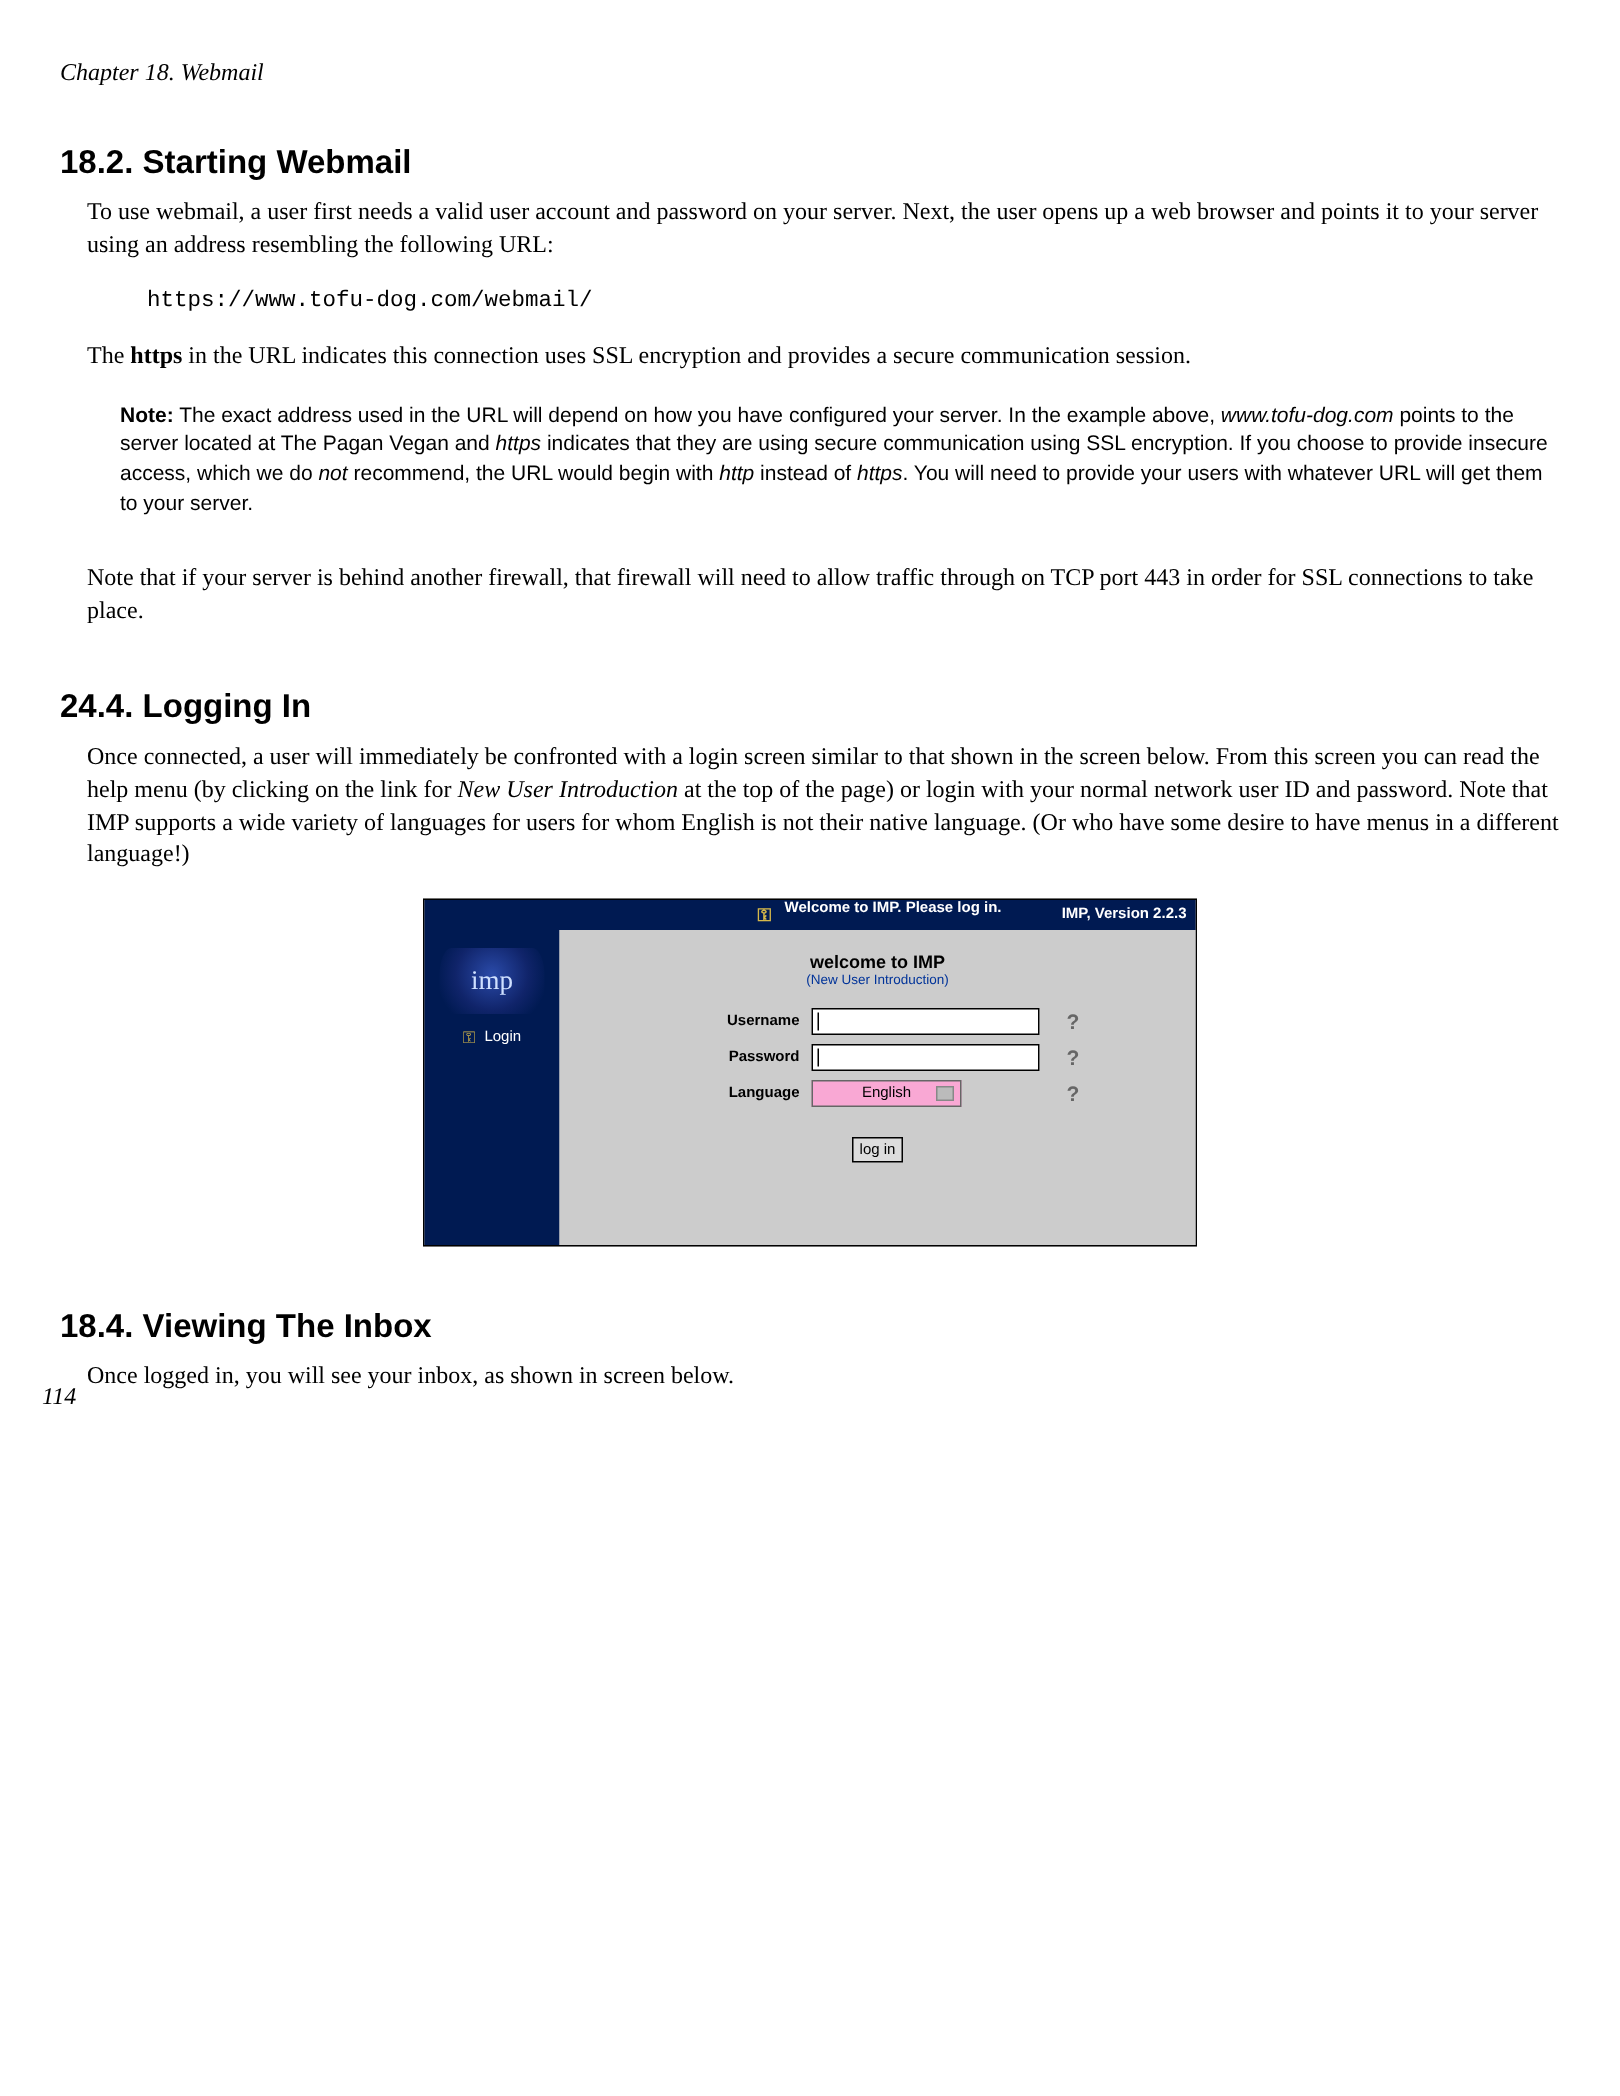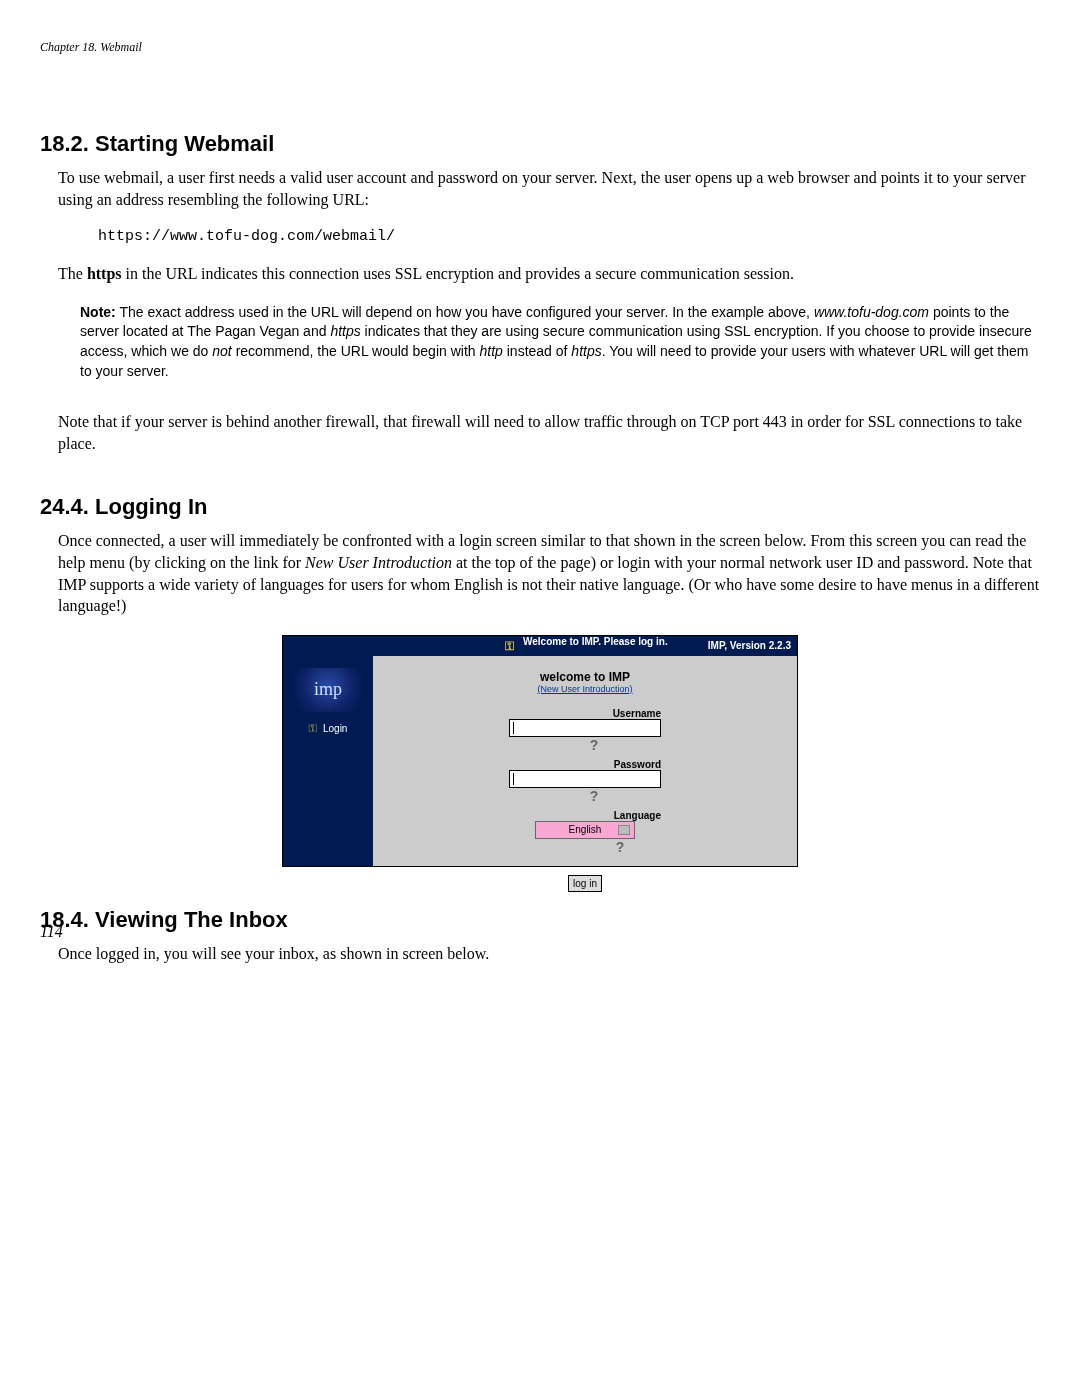--- a/index.html
+++ b/index.html
@@ -13,22 +13,22 @@
     height: 1397px;
     position: relative;
     box-sizing: border-box;
   }
   .page {
     padding: 40px 40px 40px 40px;
     box-sizing: border-box;
   }
   .chapter-header {
     font-style: italic;
-    font-size: 12px;
-    margin-bottom: 76px;
+    font-size: 16px;
+    margin-bottom: 37px;
   }
   h2.section {
     font-family: Arial, Helvetica, sans-serif;
     font-weight: bold;
     font-size: 22px;
     margin: 0 0 10px 0;
   }
   .body-indent {
     margin-left: 18px;
     margin-right: 0;
@@ -138,26 +138,25 @@
     font-size: 12px;
     color: #000;
     margin-top: 14px;
   }
   .ss-newuser {
     text-align: center;
     font-size: 9px;
     color: #003399;
     margin-bottom: 14px;
   }
-  .ss-newuser span { text-decoration: underline; }
+  .ss-newuser span { }
   .ss-form-row {
     display: flex;
     align-items: center;
     margin: 6px 0;
-    flex-direction: column;
   }
   .ss-label {
     width: 160px;
     text-align: right;
     font-size: 10px;
     font-weight: bold;
     padding-right: 8px;
   }
   .ss-input {
     width: 152px;
@@ -210,21 +209,21 @@
   }
   .ss-login-btn {
     display: inline-block;
     padding: 2px 4px;
     background: #ddd;
     border: 1px solid #000;
     font-size: 10px;
   }
   .page-number {
     position: absolute;
-    left: 40px;
+    left: 28px;
     bottom: 456px;
     font-style: italic;
     font-size: 16px;
   }
 </style>
 </head>
 <body>
 
 <div class="page">
   <div class="chapter-header">Chapter 18. Webmail</div>

